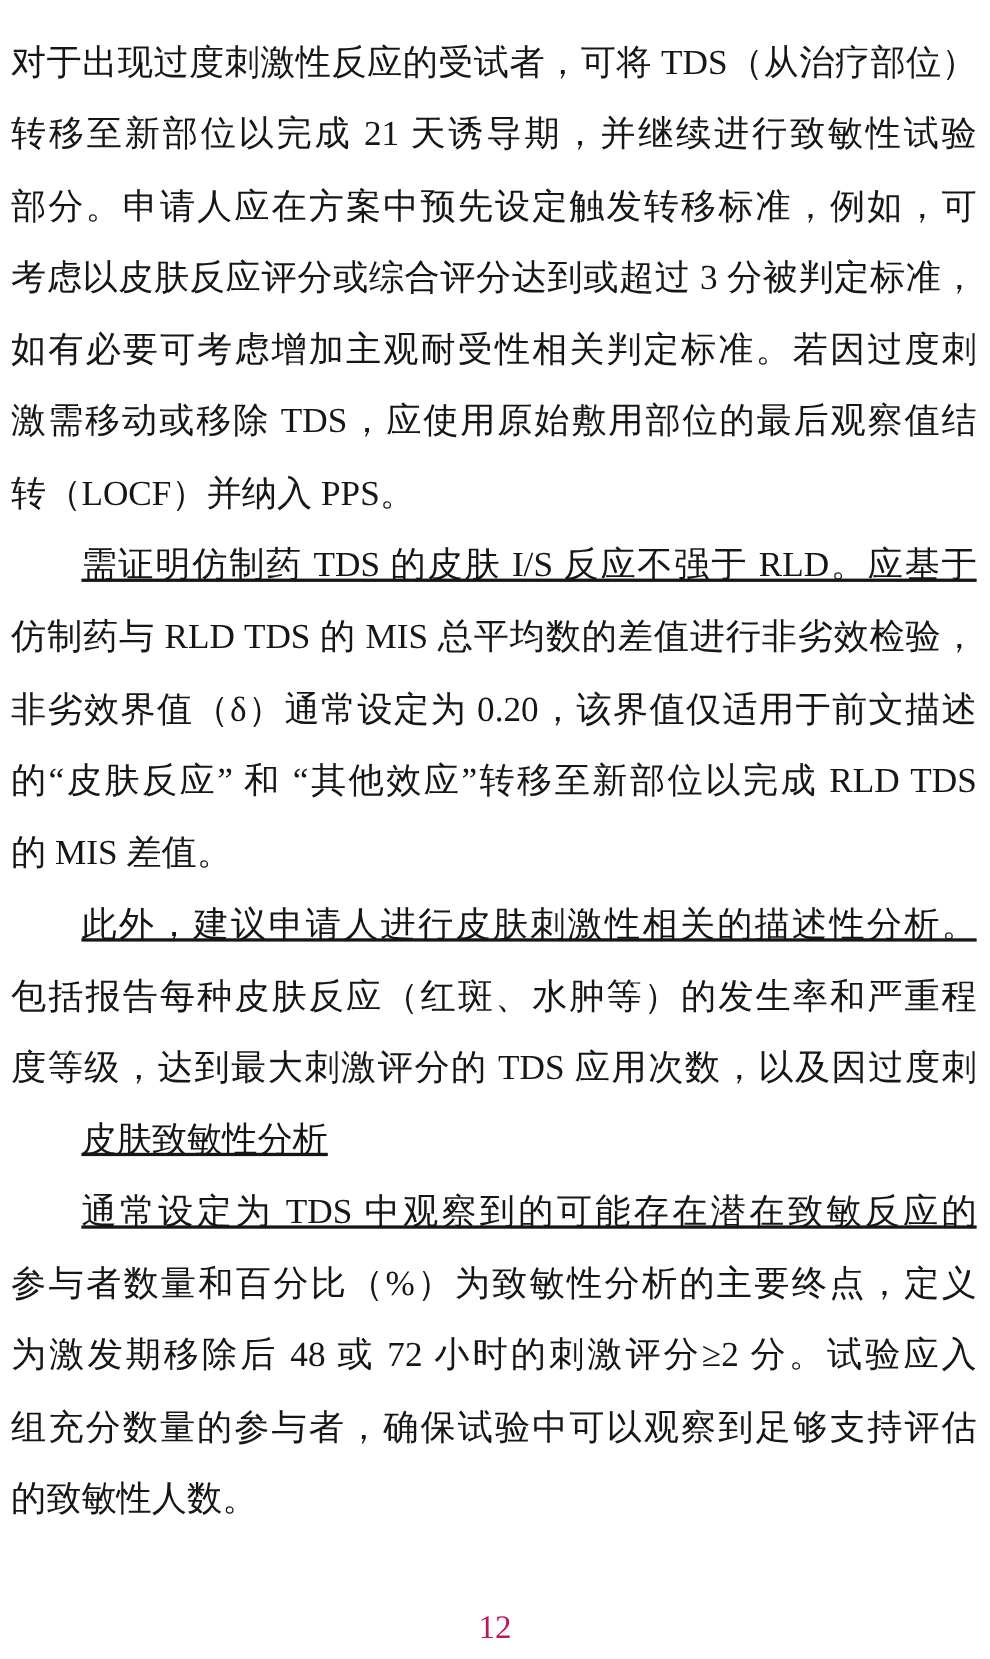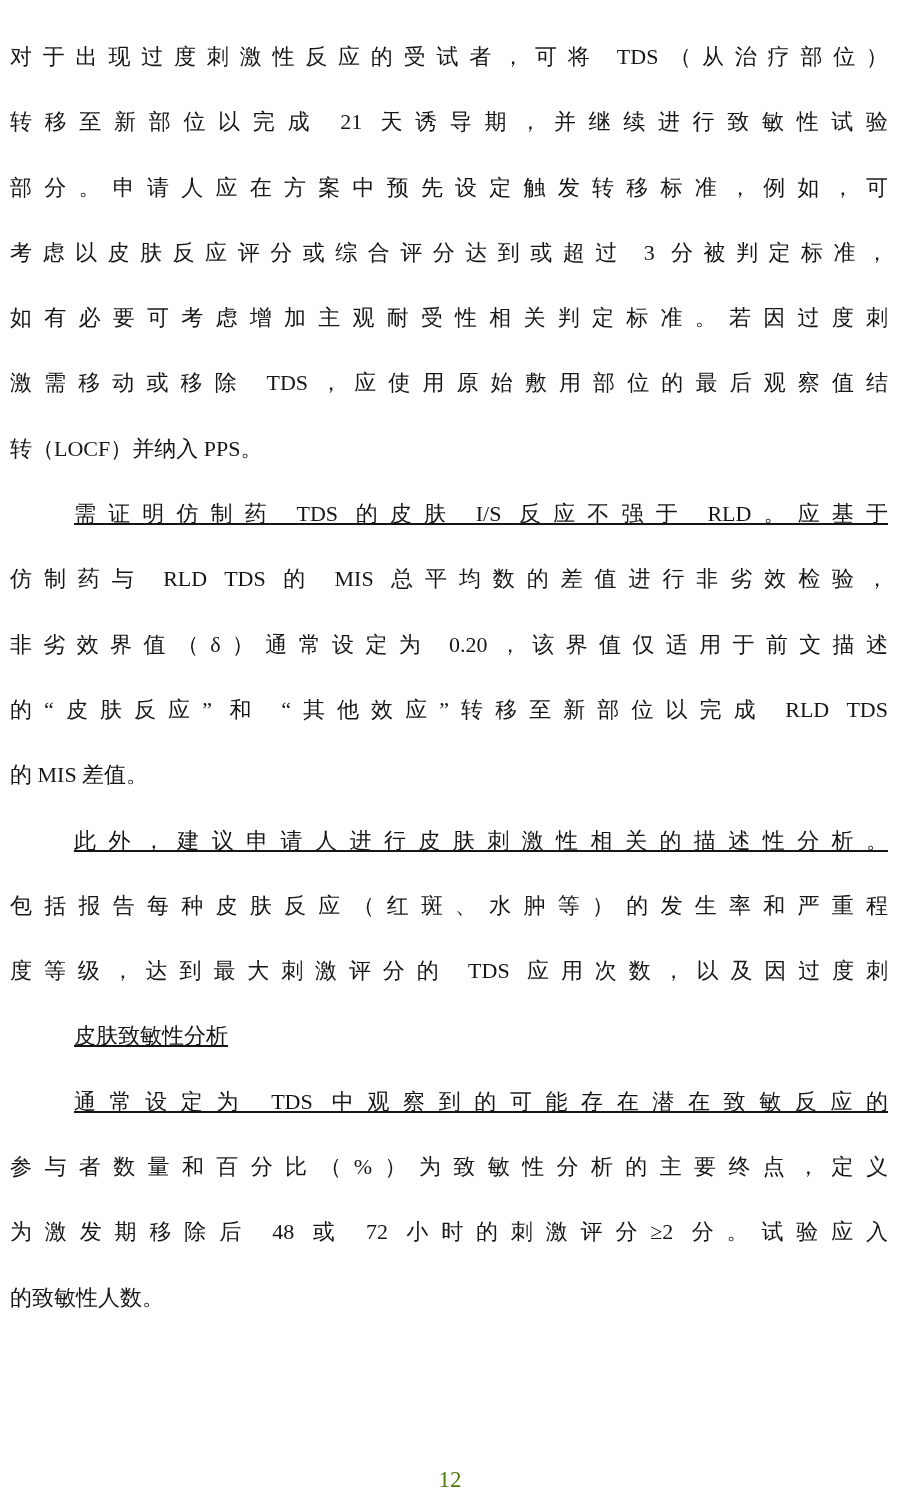--- a/index.html
+++ b/index.html
@@ -12,21 +12,21 @@
     color:#161616;
     overflow:hidden;
   }
   .content{
     position:absolute;
     left:10px;
     top:24px;
     width:878px;
   }
   .line{
-    font-size:22px;
+    font-size:32px;
     line-height:65.3px;
     height:65.3px;
     text-align:justify;
     text-align-last:justify;
     overflow:hidden;
   }
   .line.end{
     text-align:right;
     text-align-last:left;
   }
@@ -36,23 +36,23 @@
   }
   .line.heading{
     font-weight:normal;
   }
   .page-number{
     position:absolute;
     left:0;
     top:1464px;
     width:100%;
     text-align:center;
-    font-size:23px;
+    font-size:30px;
     line-height:32px;
-    color:#4d7c0f;
+    color:#be185d;
   }
 </style>
 </head>
 <body>
 
 <div class="page">
   <div class="content">
     <div class="line">对于出现过度刺激性反应的受试者，可将 TDS（从治疗部位）</div>
     <div class="line">转移至新部位以完成 21 天诱导期，并继续进行致敏性试验</div>
     <div class="line">部分。申请人应在方案中预先设定触发转移标准，例如，可</div>
@@ -65,16 +65,17 @@
     <div class="line">非劣效界值（δ）通常设定为 0.20，该界值仅适用于前文描述</div>
     <div class="line">的“皮肤反应” 和 “其他效应”转移至新部位以完成 RLD TDS</div>
     <div class="line end">的 MIS 差值。</div>
     <div class="line indent">此外，建议申请人进行皮肤刺激性相关的描述性分析。</div>
     <div class="line">包括报告每种皮肤反应（红斑、水肿等）的发生率和严重程</div>
     <div class="line">度等级，达到最大刺激评分的 TDS 应用次数，以及因过度刺</div>
     <div class="line indent end heading">皮肤致敏性分析</div>
     <div class="line indent">通常设定为 TDS 中观察到的可能存在潜在致敏反应的</div>
     <div class="line">参与者数量和百分比（%）为致敏性分析的主要终点，定义</div>
     <div class="line">为激发期移除后 48 或 72 小时的刺激评分≥2 分。试验应入</div>
+    <div class="line">组充分数量的参与者，确保试验中可以观察到足够支持评估</div>
     <div class="line end">的致敏性人数。</div>
   </div>
   <div class="page-number">12</div>
 </div>
 
 </body></html>

